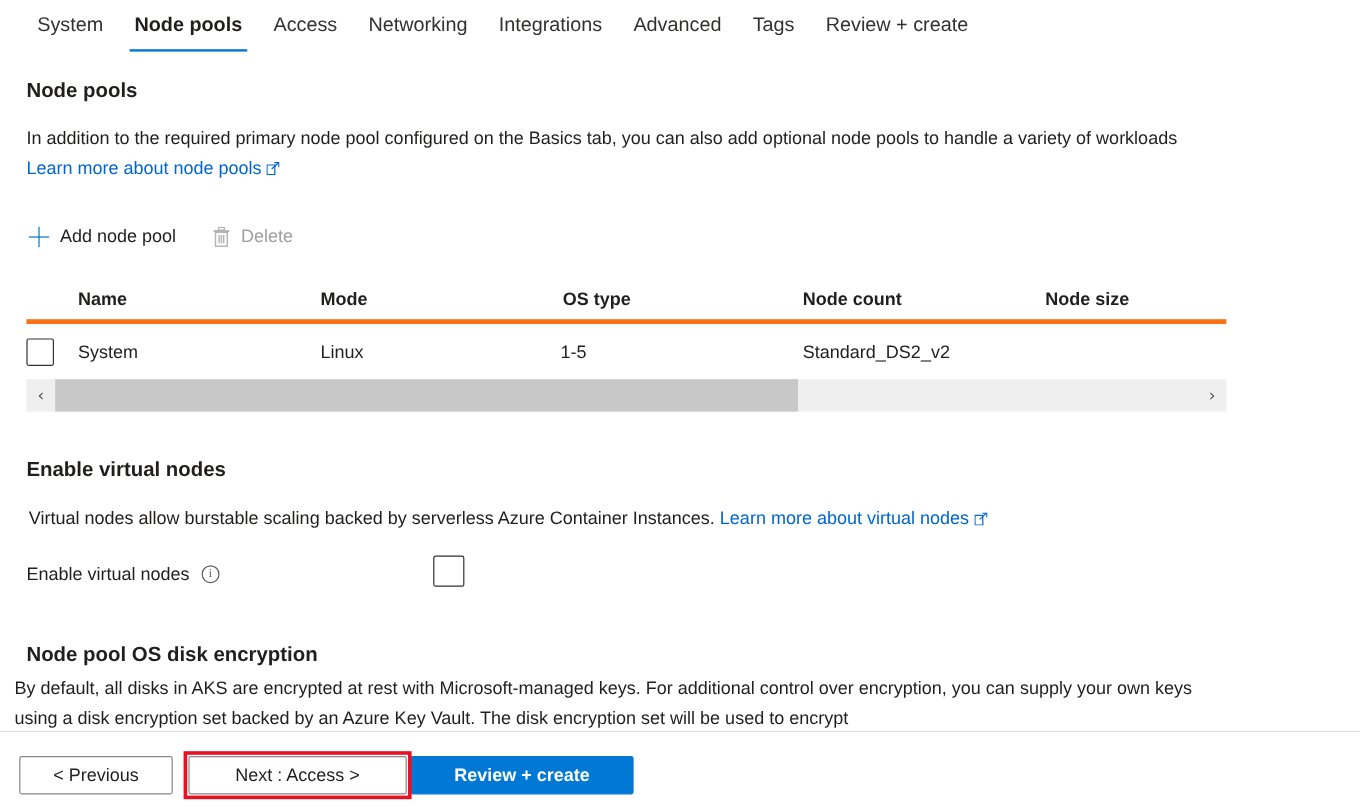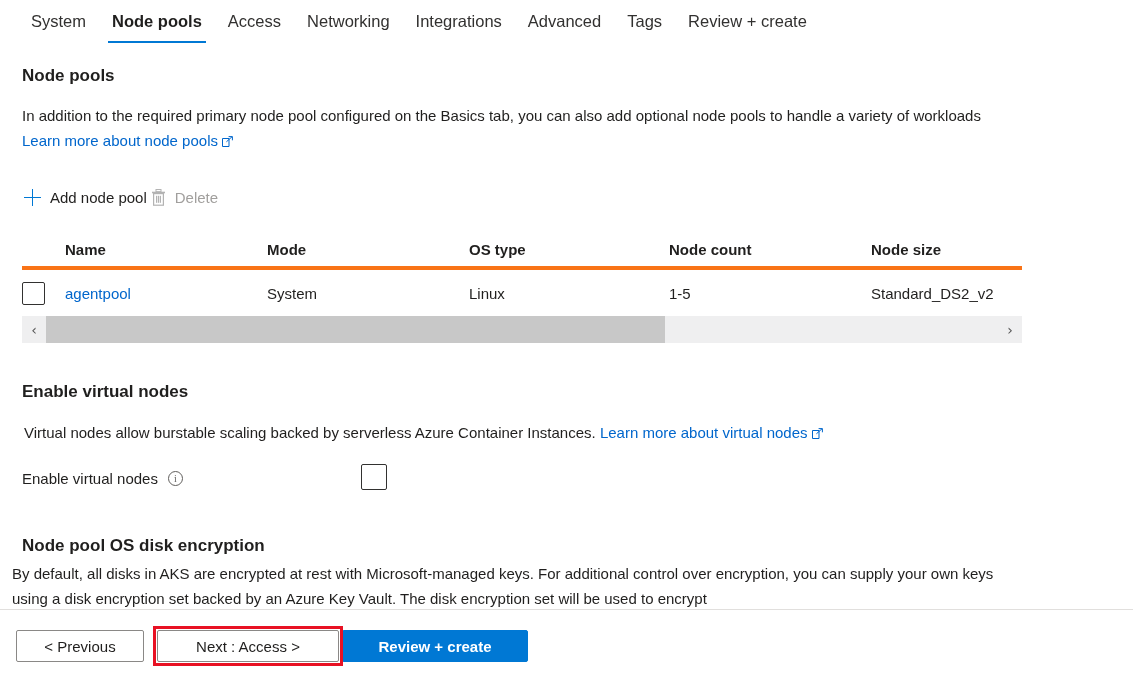--- a/index.html
+++ b/index.html
@@ -66,20 +66,21 @@
     margin-left: 4px;
     vertical-align: -1px;
   }
 
   
   .cmdbar {
     position: absolute;
     left: 22px; top: 186px;
     display: flex;
     align-items: flex-end;
+    gap: 26px;
   }
   .cmd {
     display: flex;
     align-items: center;
     gap: 9px;
     font-size: 15px;
     cursor: pointer;
     color: #201f1e;
     padding: 3px 2px;
   }
@@ -305,23 +306,20 @@
       <div class="c-name">Name</div>
       <div class="c-mode">Mode</div>
       <div class="c-os">OS type</div>
       <div class="c-count">Node count</div>
       <div class="c-size">Node size</div>
     </div>
     <div class="tbl-row tbl-body-row">
       <div class="c-check">
         <span class="cbox"></span>
       </div>
-      <div class="c-name">
-        <a class="link" href="#">agentpool</a>
-      </div>
       <div class="c-mode">System</div>
       <div class="c-os">Linux</div>
       <div class="c-count">1-5</div>
       <div class="c-size">Standard_DS2_v2</div>
     </div>
   </div>
 
   <div class="hscroll">
     <div class="scroll-arrow">‹</div>
     <div class="scroll-track">

